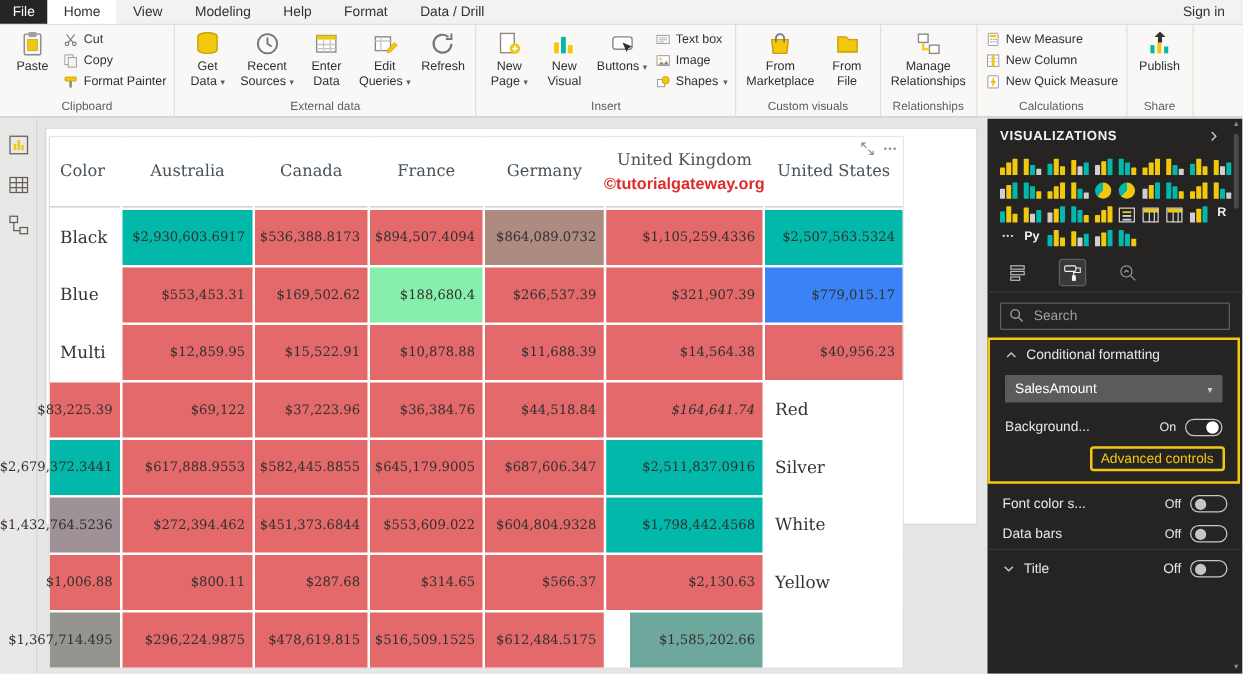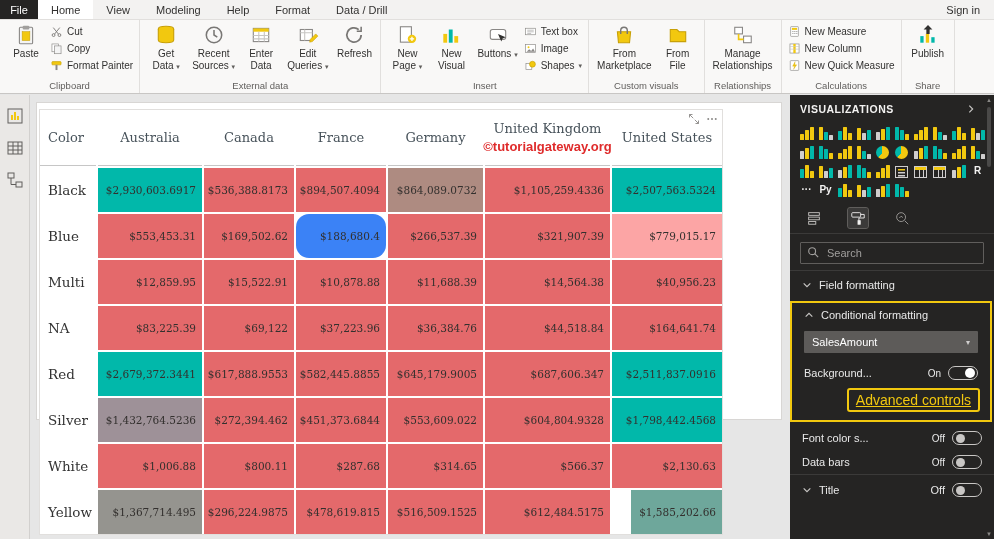--- a/index.html
+++ b/index.html
@@ -92,21 +92,21 @@
 
   .vrow { display:flex; align-items:center; padding:5px 12px; }
   .vrow .vlabel { flex:1; color:#E8E8E8; }
   .vrow .vstate { margin-right:7px; font-size:10px; color:#E8E8E8; }
   .tgl { position:relative; width:30px; height:14px; border:1px solid #C8C6C4; border-radius:8px; flex:none; cursor:pointer; }
   .tgl i { position:absolute; top:1.5px; left:2.5px; width:9px; height:9px; border-radius:50%; background:#C8C6C4; }
   .tgl.on i { left:auto; right:2px; top:1px; width:10px; height:10px; background:#FFF; }
 
   .advrow { display:flex; padding:3px 10px 0 12px; justify-content:flex-end; }
   .adv-box { border:2px solid #F2C80F; border-radius:3px; padding:2px 7px; }
-  .adv-box a { color:#F2C80F; text-decoration:underline; cursor:pointer; font-size:14px; }
+  .adv-box a { color:#F2C80F; cursor:pointer; font-size:11px; }
 
   .vscroll { position:absolute; right:0; top:0; bottom:0; width:10px; display:flex; flex-direction:column; align-items:center; justify-content:space-between; padding:2px 0; color:#8A8886; font-size:6px; }
   .vscroll .thumb { width:4px; flex:none; height:60px; background:#4A4948; border-radius:2px; margin-top:4px; }
   .vscroll .spacer { flex:1; }
 </style>
 </head>
 <body>
 
 <div class="titlebar">
   <div class="file-btn">File</div>
@@ -451,38 +451,37 @@
           <div class="rlabel">Black</div>
           <div class="vcell" style="background: rgb(1, 184, 170);">$2,930,603.6917</div>
           <div class="vcell" style="background: rgb(228, 105, 107);">$536,388.8173</div>
           <div class="vcell" style="background: rgb(228, 105, 107);">$894,507.4094</div>
           <div class="vcell" style="background: rgb(174, 139, 129);">$864,089.0732</div>
           <div class="vcell" style="background: rgb(228, 105, 107);">$1,105,259.4336</div>
           <div class="vcell" style="background: rgb(1, 184, 170);">$2,507,563.5324</div>
           <div class="rlabel">Blue</div>
           <div class="vcell" style="background: rgb(228, 105, 107);">$553,453.31</div>
           <div class="vcell" style="background: rgb(228, 105, 107);">$169,502.62</div>
-          <div class="vcell" style="background: #3b82f6; border-radius: 13px;">$188,680.4</div>
+          <div class="vcell" style="background: #86efac;">$188,680.4</div>
           <div class="vcell" style="background: rgb(228, 105, 107);">$266,537.39</div>
           <div class="vcell" style="background: rgb(228, 105, 107);">$321,907.39</div>
-          <div class="vcell" style="background: #fca5a5;">$779,015.17</div>
+          <div class="vcell" style="background: #3b82f6;">$779,015.17</div>
           <div class="rlabel">Multi</div>
           <div class="vcell" style="background: rgb(228, 105, 107);">$12,859.95</div>
           <div class="vcell" style="background: rgb(228, 105, 107);">$15,522.91</div>
           <div class="vcell" style="background: rgb(228, 105, 107);">$10,878.88</div>
           <div class="vcell" style="background: rgb(228, 105, 107);">$11,688.39</div>
           <div class="vcell" style="background: rgb(228, 105, 107);">$14,564.38</div>
           <div class="vcell" style="background: rgb(228, 105, 107);">$40,956.23</div>
-          <div class="rlabel">NA</div>
           <div class="vcell" style="background: rgb(228, 105, 107);">$83,225.39</div>
           <div class="vcell" style="background: rgb(228, 105, 107);">$69,122</div>
           <div class="vcell" style="background: rgb(228, 105, 107);">$37,223.96</div>
           <div class="vcell" style="background: rgb(228, 105, 107);">$36,384.76</div>
           <div class="vcell" style="background: rgb(228, 105, 107);">$44,518.84</div>
-          <div class="vcell" style="background: rgb(228, 105, 107);">$164,641.74</div>
+          <div class="vcell" style="background: rgb(228, 105, 107); font-style: italic;">$164,641.74</div>
           <div class="rlabel">Red</div>
           <div class="vcell" style="background: rgb(1, 184, 170);">$2,679,372.3441</div>
           <div class="vcell" style="background: rgb(228, 105, 107);">$617,888.9553</div>
           <div class="vcell" style="background: rgb(228, 105, 107); padding-left: 28px;">$582,445.8855</div>
           <div class="vcell" style="background: rgb(228, 105, 107);">$645,179.9005</div>
           <div class="vcell" style="background: rgb(228, 105, 107);">$687,606.347</div>
           <div class="vcell" style="background: rgb(1, 184, 170);">$2,511,837.0916</div>
           <div class="rlabel">Silver</div>
           <div class="vcell" style="background: rgb(158, 145, 152);">$1,432,764.5236</div>
           <div class="vcell" style="background: rgb(228, 105, 107);">$272,394.462</div>
@@ -705,28 +704,20 @@
   </div>
 
   <div class="vsearch">
     <span><svg viewBox="0 0 14 14" fill="none" stroke="#A19F9D" stroke-width="1.3">
           <circle cx="6" cy="6" r="4"></circle>
           <path d="M9 9l4 4"></path>
         </svg></span>
     <input placeholder="Search" style="">
   </div>
 
-  <div class="vsection">
-    <span class="chev">
-        <svg viewBox="0 0 12 12" fill="none" stroke="#C8C6C4" stroke-width="1.4">
-          <path d="M2 4l4 4 4-4"></path>
-        </svg>
-      </span>
-    <span class="sec-label">Field formatting</span>
-  </div>
 
   <div class="cond-box">
     <div class="vsection">
       <span class="chev">
           <svg viewBox="0 0 12 12" fill="none" stroke="#C8C6C4" stroke-width="1.4">
             <path d="M2 8l4-4 4 4"></path>
           </svg>
         </span>
       <span class="sec-label">Conditional formatting</span>
     </div>

